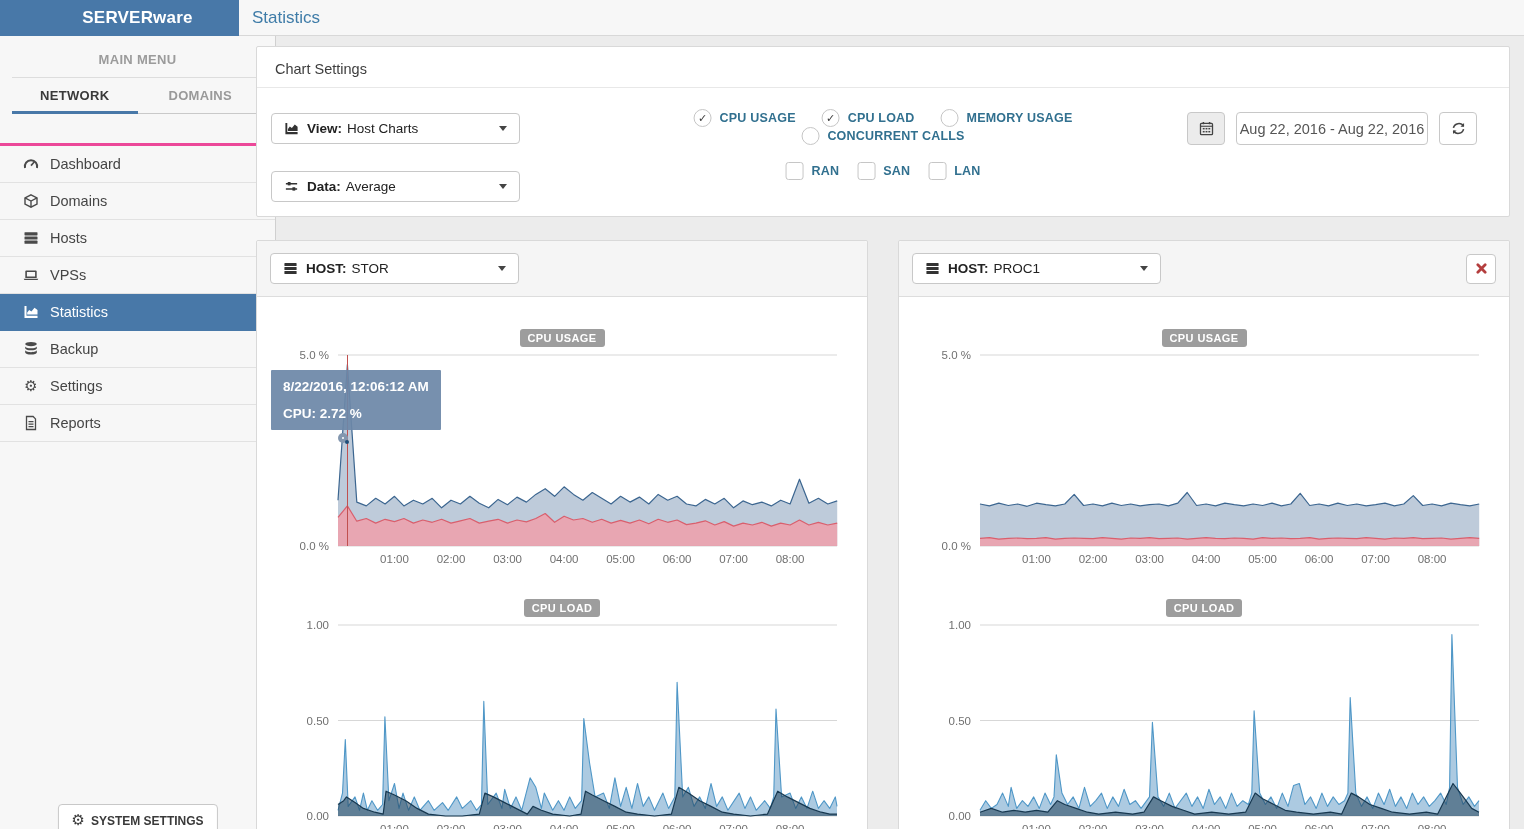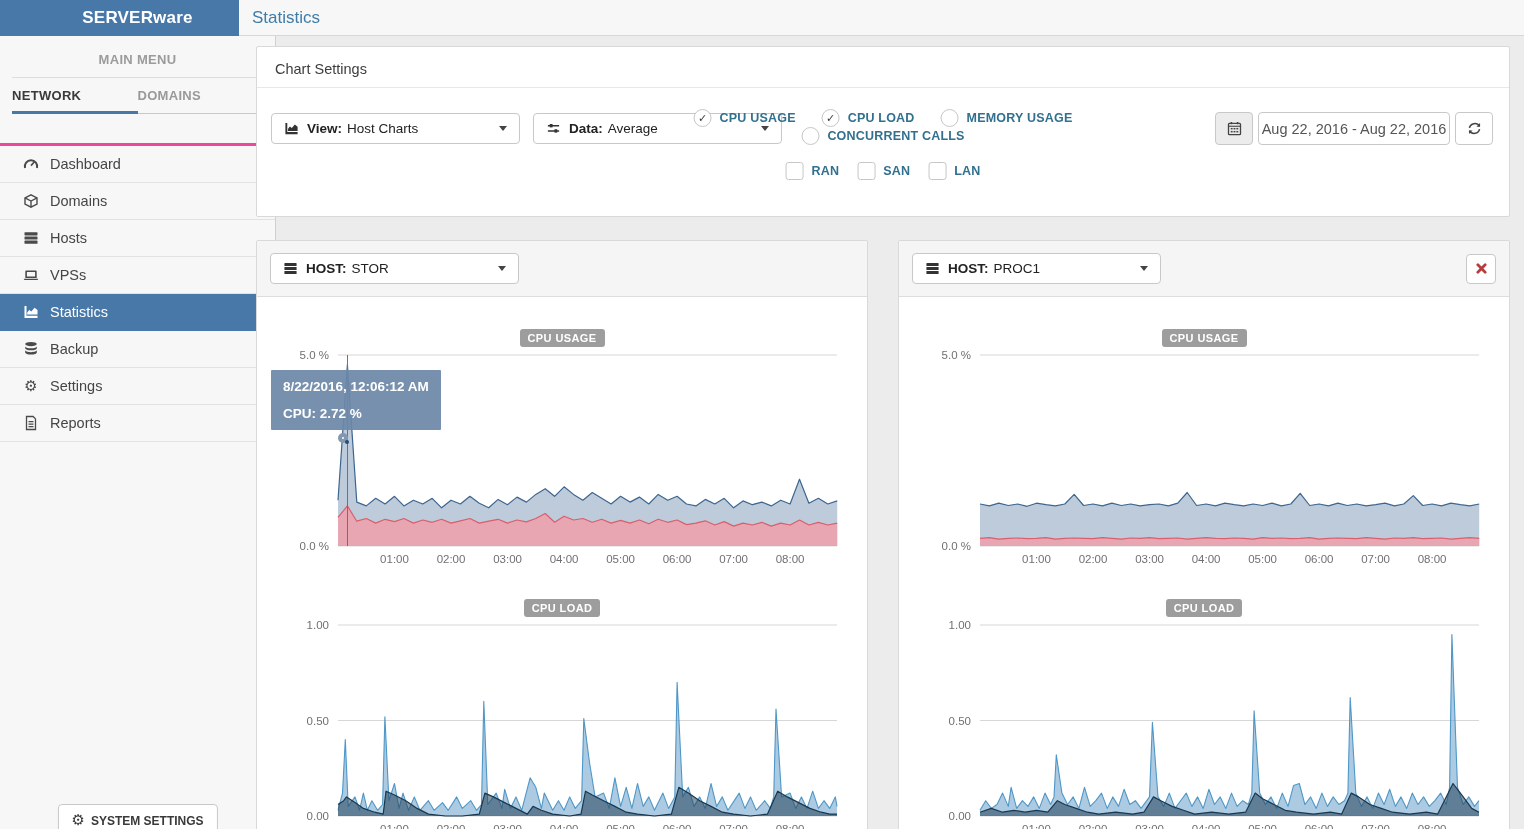--- a/index.html
+++ b/index.html
@@ -6,21 +6,21 @@
   html,body{width:1524px;height:829px;overflow:hidden}
   body{font-family:"Liberation Sans","DejaVu Sans",sans-serif;background:#ececec;color:#333;font-size:14px}
   .app{position:relative;width:1524px;height:829px;overflow:hidden}
 
   
   .sidebar{position:absolute;left:0;top:0;width:276px;height:100%;background:#f7f7f7;border-right:1px solid #d0d0d0}
   .brand{height:36px;background:#4878a8;color:#fff;font-weight:700;font-size:17px;display:flex;align-items:center;justify-content:center;letter-spacing:.2px}
   .main-menu-label{text-align:center;color:#9b9b9b;font-weight:700;font-size:13px;padding:16px 0 10px;letter-spacing:.3px}
   .sep{border:0;border-top:1px solid #ddd;margin:0 12px}
   .tabs{display:flex;margin:0 12px;border-bottom:1px solid #c9c9c9}
-  .tab{flex:1;padding:10px 0 8px;font-weight:700;font-size:13px;color:#999;cursor:pointer;letter-spacing:.3px}
+  .tab{flex:1;text-align:center;padding:10px 0 8px;font-weight:700;font-size:13px;color:#999;cursor:pointer;letter-spacing:.3px}
   .tab.active{color:#3a3a3a;border-bottom:3px solid #4878a8;margin-bottom:-1px}
   .menu{list-style:none;margin-top:29px;border-top:3px solid #ec4899}
   .menu li{display:flex;align-items:center;gap:10px;padding:0 14px 0 22px;height:37px;border-bottom:1px solid #e2e2e2;font-size:14.5px;color:#454545;cursor:pointer}
   .micon{width:18px;height:18px;display:flex;align-items:center;justify-content:center;color:#4a4a4a;flex:0 0 18px}
   .micon svg{width:16px;height:16px}
   .menu li.active{background:#4878a8;color:#fff;border-color:#4878a8}
   .menu li.active .micon{color:#fff}
   .chev{margin-left:auto;color:#777;font-size:17px;line-height:1}
   .gear{font-family:"DejaVu Sans",sans-serif;font-size:15px;line-height:1}
   .sys-btn{position:absolute;left:50%;transform:translateX(-50%);bottom:-8px;background:#fff;border:1px solid #c8c8c8;border-radius:4px;padding:8px 13px;font-weight:700;font-size:12px;color:#3a3a3a;display:flex;gap:6px;align-items:center;white-space:nowrap;cursor:pointer}
@@ -35,31 +35,31 @@
 
   
   .settings-panel{position:relative;height:171px;margin-bottom:23px}
   .settings-title{padding:14px 18px 10px;font-size:14.5px;color:#3d3d3d}
   .settings-divider{border:0;border-top:1px solid #e8e8e8;margin:0}
   .dd{width:249px;height:31px;background:#fff;border:1px solid #c8c8c8;border-radius:4px;display:flex;align-items:center;padding:0 12px;font-size:13.5px;color:#222;cursor:pointer}
   .ddicon{display:flex;margin-right:8px;color:#333}
   .ddicon svg{width:15px;height:15px}
   .ddlabel{font-weight:700;margin-right:5px}
   .caret{margin-left:auto;width:0;height:0;border-left:4px solid transparent;border-right:4px solid transparent;border-top:5px solid #444}
-  .dd-col{position:absolute;left:14px;top:66px;display:flex;flex-direction:row;gap:13px}
+  .dd-col{position:absolute;left:14px;top:66px;display:flex;flex-direction:column;gap:27px}
   .opts{position:absolute;left:50%;top:62px;transform:translateX(-50%);display:flex;flex-direction:column;align-items:center}
   .optrow{display:flex;gap:26px;align-items:center}
   .optrow.row2{}
   .optrow.row3{margin-top:17px;gap:18px}
   .opt{display:flex;gap:8px;align-items:center;cursor:pointer}
   .cb{width:18px;height:18px;background:#fff;border:1px solid #c6c6c6;display:flex;align-items:center;justify-content:center;font-size:11px;color:#3a3a3a;font-weight:700;font-family:"DejaVu Sans",sans-serif}
   .cb.round{border-radius:50%}
   .cb.square{border-radius:3px}
   .optlabel{color:#31708f;font-weight:700;font-size:12.5px;letter-spacing:.2px}
-  .dategrp{position:absolute;right:16px;top:65px;display:flex;gap:5px}
+  .dategrp{position:absolute;right:32px;top:65px;display:flex;gap:11px}
   .ibtn{width:38px;height:33px;border:1px solid #c8c8c8;border-radius:4px;background:#fff;display:flex;align-items:center;justify-content:center;cursor:pointer;color:#444}
   .ibtn.gray{background:#ececec}
   .ibtn svg{width:15px;height:15px}
   .dateinput{width:192px;height:33px;border:1px solid #c8c8c8;border-radius:4px;text-align:center;color:#555;font-size:14.5px;font-family:"Liberation Sans",sans-serif;background:#fff}
 
   
   .hostrow{display:flex;gap:30px;align-items:flex-start}
   .host-panel{flex:1;min-height:660px}
   .phead{background:#f5f5f5;border-bottom:1px solid #ddd;padding:12px 13px;display:flex;align-items:center;justify-content:space-between;border-radius:3px 3px 0 0}
   .close-btn{width:30px;height:30px;background:#fff;border:1px solid #c8c8c8;border-radius:4px;display:flex;align-items:center;justify-content:center;cursor:pointer}

